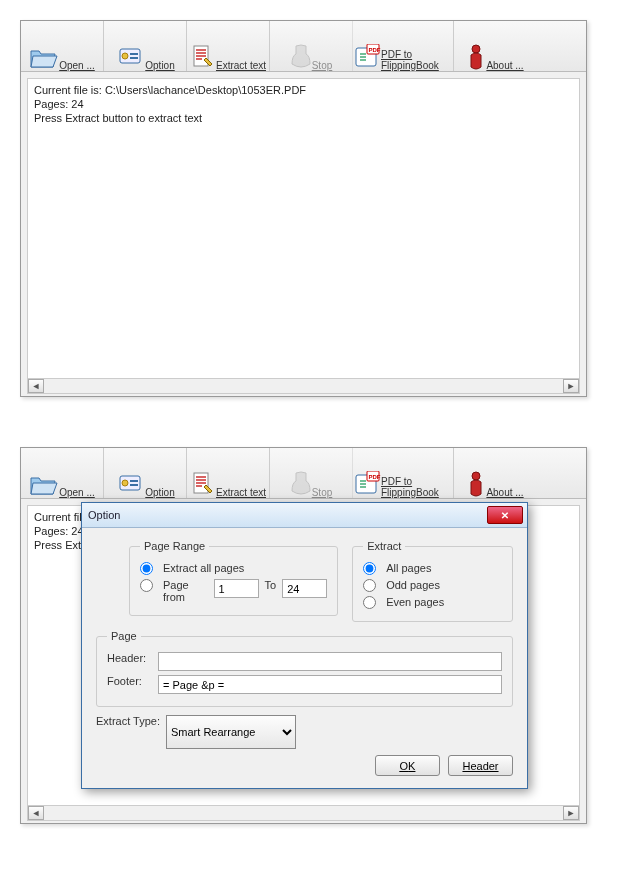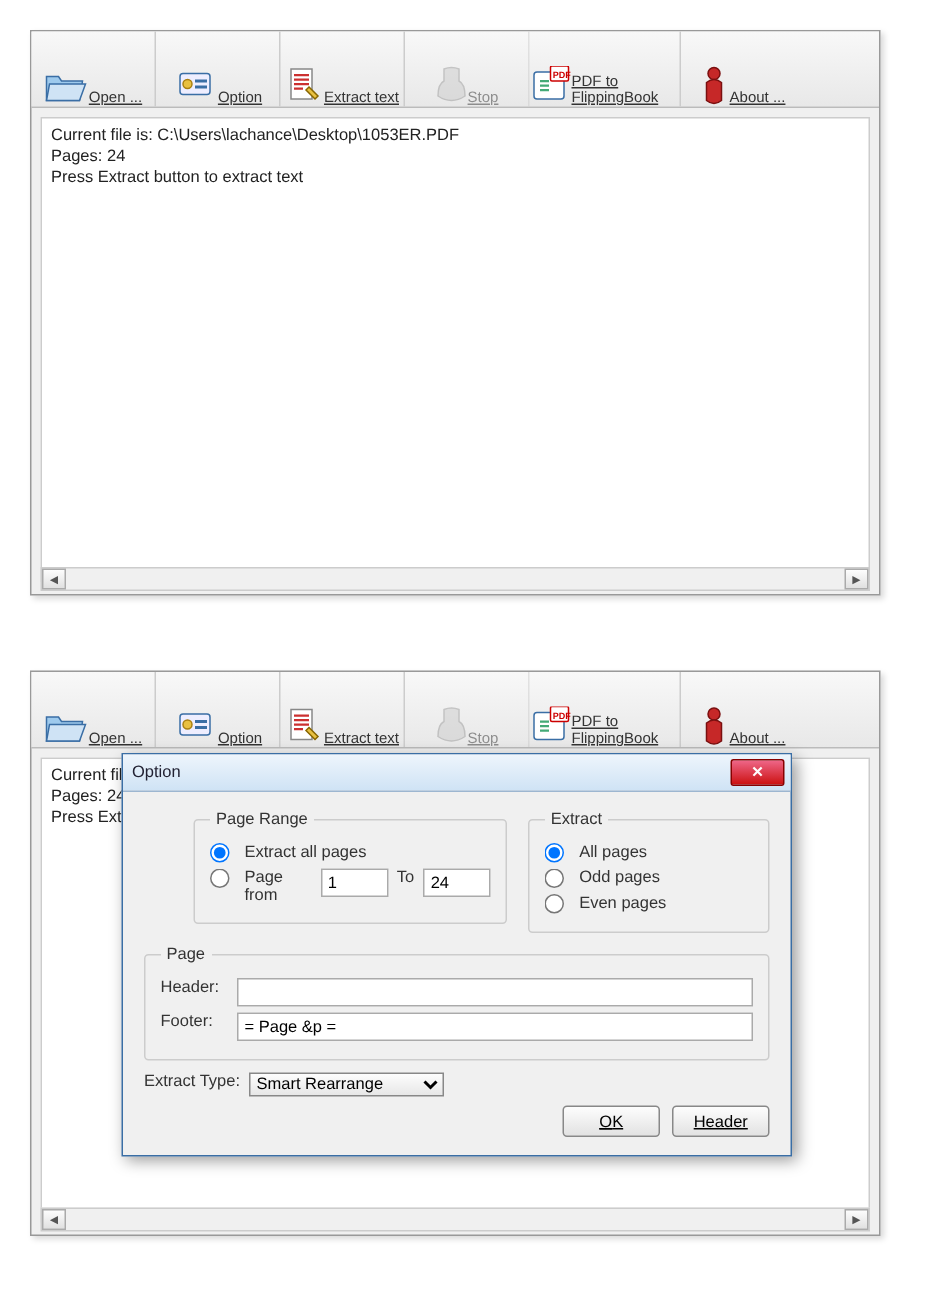--- a/index.html
+++ b/index.html
@@ -126,21 +126,21 @@
   padding: 0 4px;
   font-size: 11px;
   background:#fff;
 }
 input[type=radio]{ margin: 0 4px 0 0;}
 .cols { display:flex; gap: 14px;}
 .col-left { flex: 1.3; padding-left: 33px; }
 .col-right { flex: 1; }
 select {
   border: 1px solid #888;
-  height: 16px;
+  height: 34px;
   font-size: 11px;
   background: linear-gradient(#fdfdfd,#e7e7e7);
   width: 130px;
 }
 .btn {
   min-width: 65px;
   height: 21px;
   border: 1px solid #888;
   background: linear-gradient(#fdfdfd,#e2e2e2);
   border-radius: 3px;

